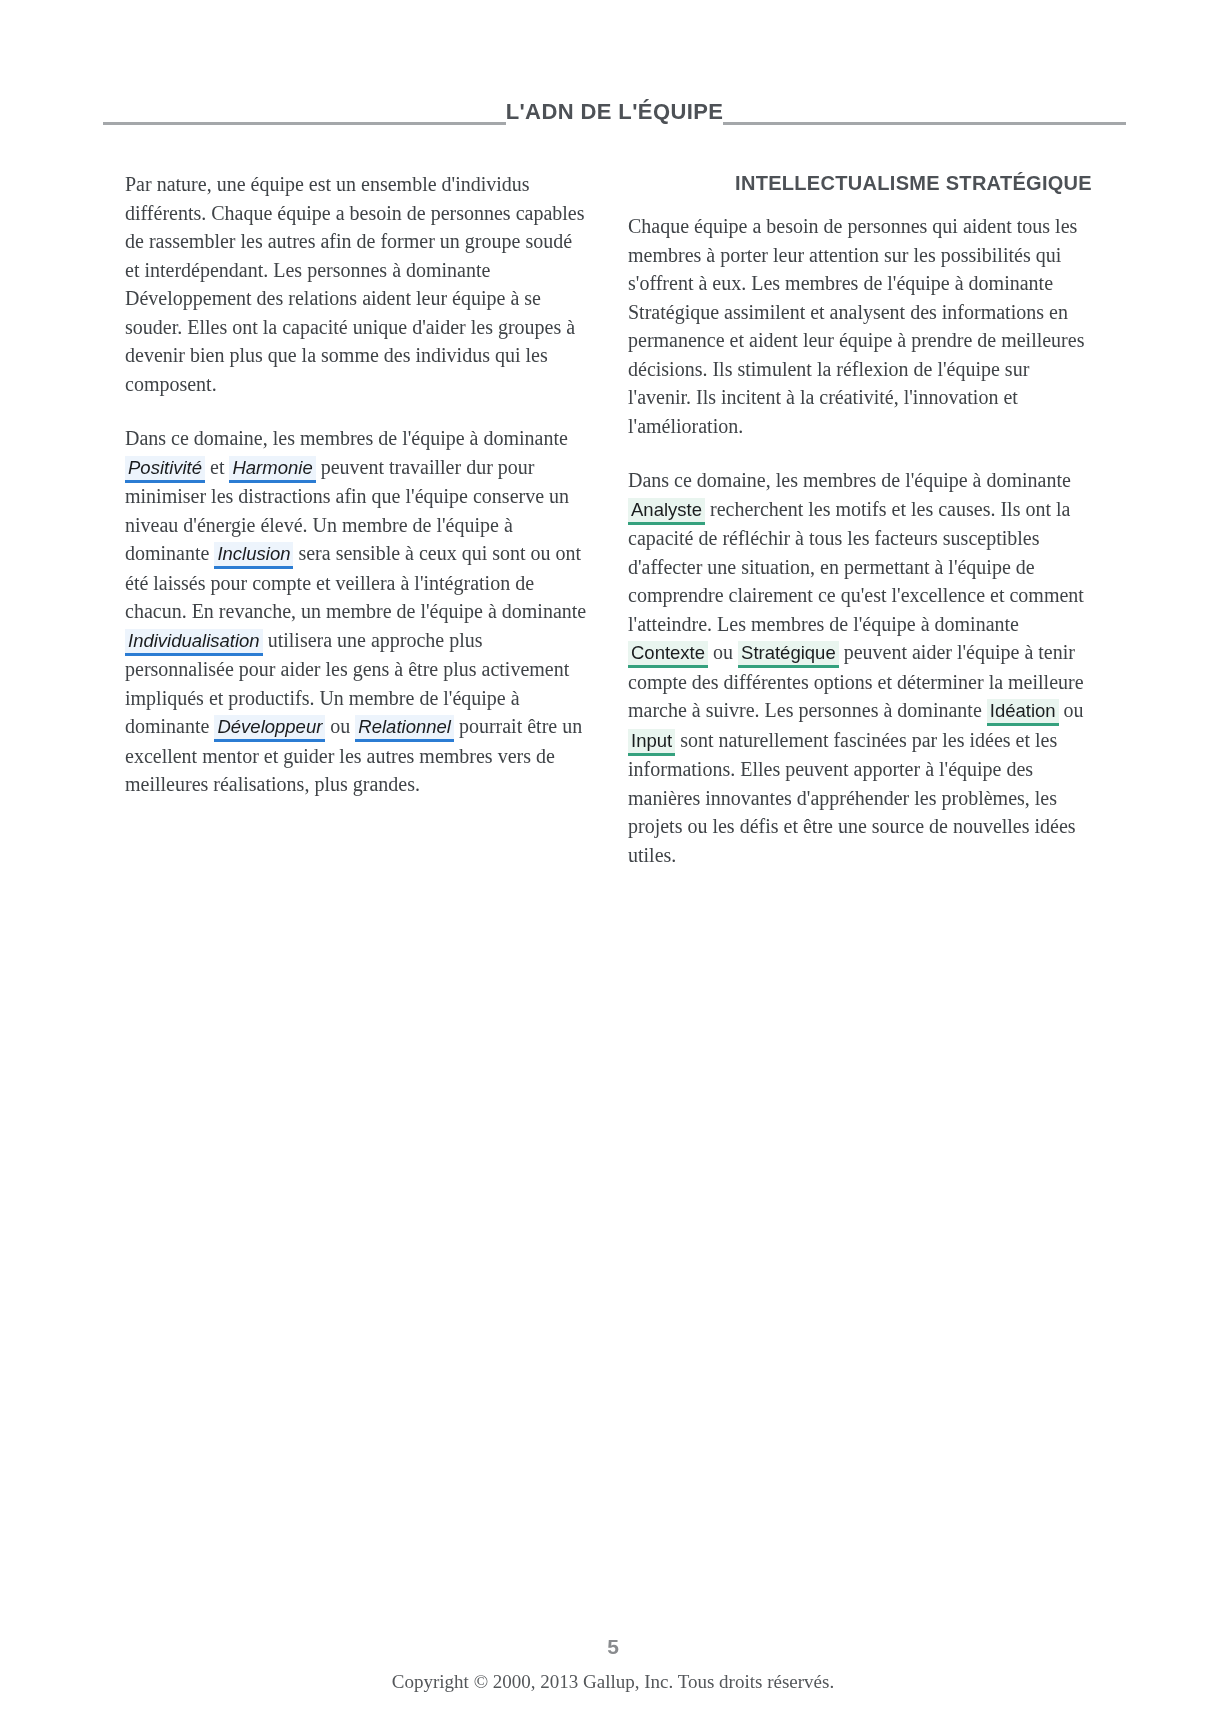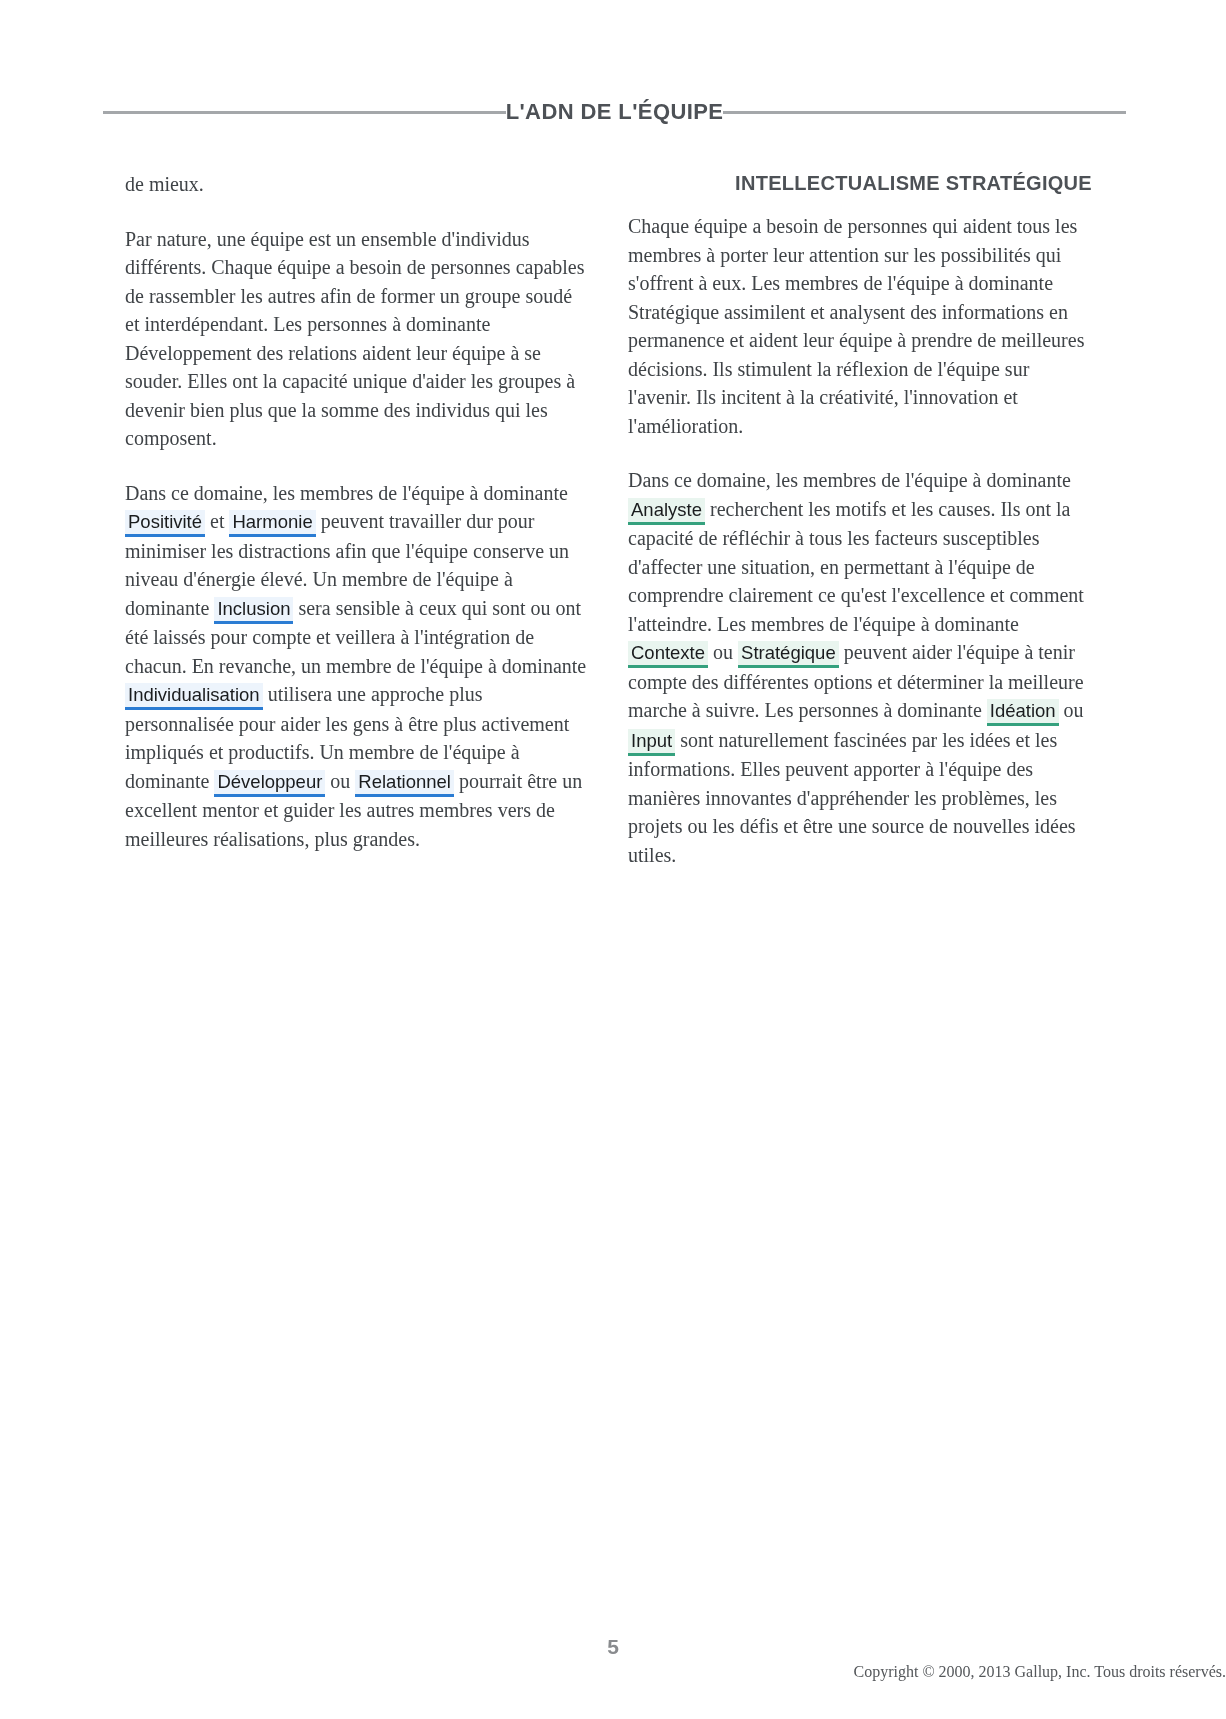--- a/index.html
+++ b/index.html
@@ -12,21 +12,21 @@
     font-family: "Liberation Serif", serif;
   }
 
   
   .header {
     position: absolute;
     left: 103px;
     right: 100px;
     top: 99px;
     display: flex;
-    align-items: center;
+    align-items: flex-end;
     gap: 0;
   }
   .header-rule {
     flex: 1 1 auto;
     height: 3px;
     background: var(--rule-color, #a4a7aa);
   }
   .header-title {
     font-family: "Liberation Sans", sans-serif;
     font-weight: bold;
@@ -68,20 +68,21 @@
     font-family: "Liberation Sans", sans-serif;
     font-size: 18.5px;
     color: #1a1c1e;
     padding: 1px 3px 2px 3px;
     border-bottom: 3px solid;
     cursor: pointer;
   }
   .chip.relationship {
     background: var(--rel-bg, #edf4fc);
     border-bottom-color: var(--rel-accent, #2b7cd3);
+    font-style: italic;
   }
   .chip.strategic {
     background: var(--str-bg, #e9f5ef);
     border-bottom-color: var(--str-accent, #35a17e);
     margin-top: 12px;
   }
 
   
   .footer {
     position: absolute;
@@ -91,39 +92,37 @@
     text-align: center;
   }
   .page-number {
     font-family: "Liberation Sans", sans-serif;
     font-weight: bold;
     font-size: 21px;
     color: #898b8e;
   }
   .copyright {
     font-family: "Liberation Serif", serif;
-    font-size: 16px;
+    font-size: 19px;
     color: #54575a;
-    margin-top: 4px;
-    text-align: right;
+    margin-top: 12px;
   }
 </style>
 </head>
 <body>
 
 <div class="page">
 
   <div class="header">
     <div class="header-rule"></div>
     <div class="header-title">L'ADN DE L'ÉQUIPE</div>
     <div class="header-rule"></div>
   </div>
 
   <div class="column col-left">
-      <p class="para"><span>de mieux.</span></p>
       <p class="para"><span>Par nature, une équipe est un ensemble d'individus différents. Chaque équipe a besoin de personnes capables de rassembler les autres afin de former un groupe soudé et interdépendant. Les personnes à dominante Développement des relations aident leur équipe à se souder. Elles ont la capacité unique d'aider les groupes à devenir bien plus que la somme des individus qui les composent.</span></p>
       <p class="para"><span>Dans ce domaine, les membres de l'équipe à dominante </span><span class="chip relationship">Positivité</span><span> et </span><span class="chip relationship">Harmonie</span><span> peuvent travailler dur pour minimiser les distractions afin que l'équipe conserve un niveau d'énergie élevé. Un membre de l'équipe à dominante </span><span class="chip relationship">Inclusion</span><span> sera sensible à ceux qui sont ou ont été laissés pour compte et veillera à l'intégration de chacun. En revanche, un membre de l'équipe à dominante </span><span class="chip relationship">Individualisation</span><span> utilisera une approche plus personnalisée pour aider les gens à être plus activement impliqués et productifs. Un membre de l'équipe à dominante </span><span class="chip relationship">Développeur</span><span> ou </span><span class="chip relationship">Relationnel</span><span> pourrait être un excellent mentor et guider les autres membres vers de meilleures réalisations, plus grandes.</span></p>
     </div>
   <div class="column col-right">
       <h2 class="section-heading">INTELLECTUALISME STRATÉGIQUE</h2>
       <p class="para"><span>Chaque équipe a besoin de personnes qui aident tous les membres à porter leur attention sur les possibilités qui s'offrent à eux. Les membres de l'équipe à dominante Stratégique assimilent et analysent des informations en permanence et aident leur équipe à prendre de meilleures décisions. Ils stimulent la réflexion de l'équipe sur l'avenir. Ils incitent à la créativité, l'innovation et l'amélioration.</span></p>
       <p class="para"><span>Dans ce domaine, les membres de l'équipe à dominante </span><span class="chip strategic">Analyste</span><span> recherchent les motifs et les causes. Ils ont la capacité de réfléchir à tous les facteurs susceptibles d'affecter une situation, en permettant à l'équipe de comprendre clairement ce qu'est l'excellence et comment l'atteindre. Les membres de l'équipe à dominante </span><span class="chip strategic">Contexte</span><span> ou </span><span class="chip strategic">Stratégique</span><span> peuvent aider l'équipe à tenir compte des différentes options et déterminer la meilleure marche à suivre. Les personnes à dominante </span><span class="chip strategic">Idéation</span><span> ou </span><span class="chip strategic">Input</span><span> sont naturellement fascinées par les idées et les informations. Elles peuvent apporter à l'équipe des manières innovantes d'appréhender les problèmes, les projets ou les défis et être une source de nouvelles idées utiles.</span></p>
     </div>
 
   <div class="footer">

